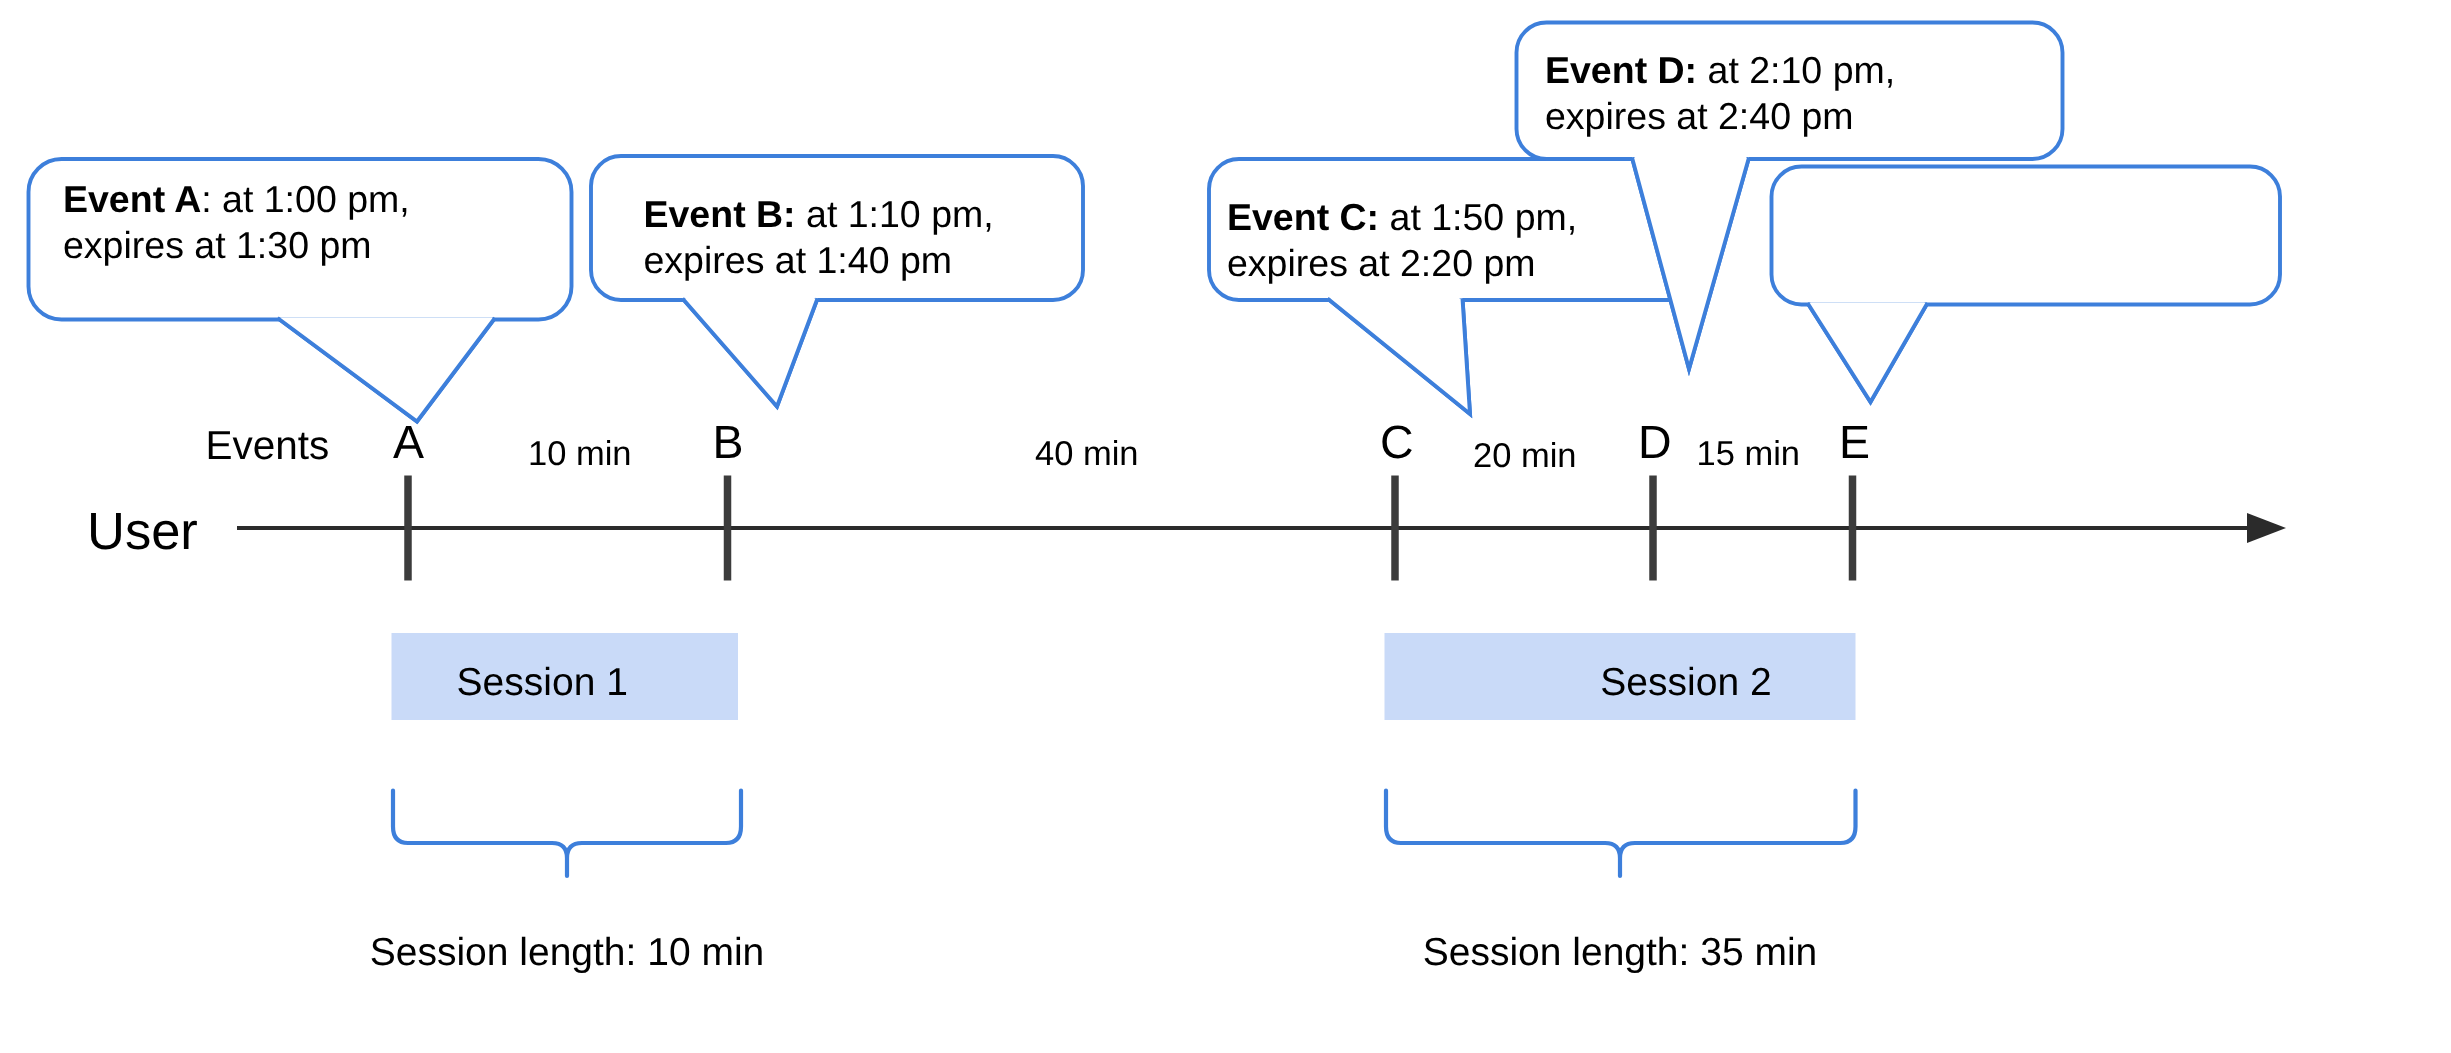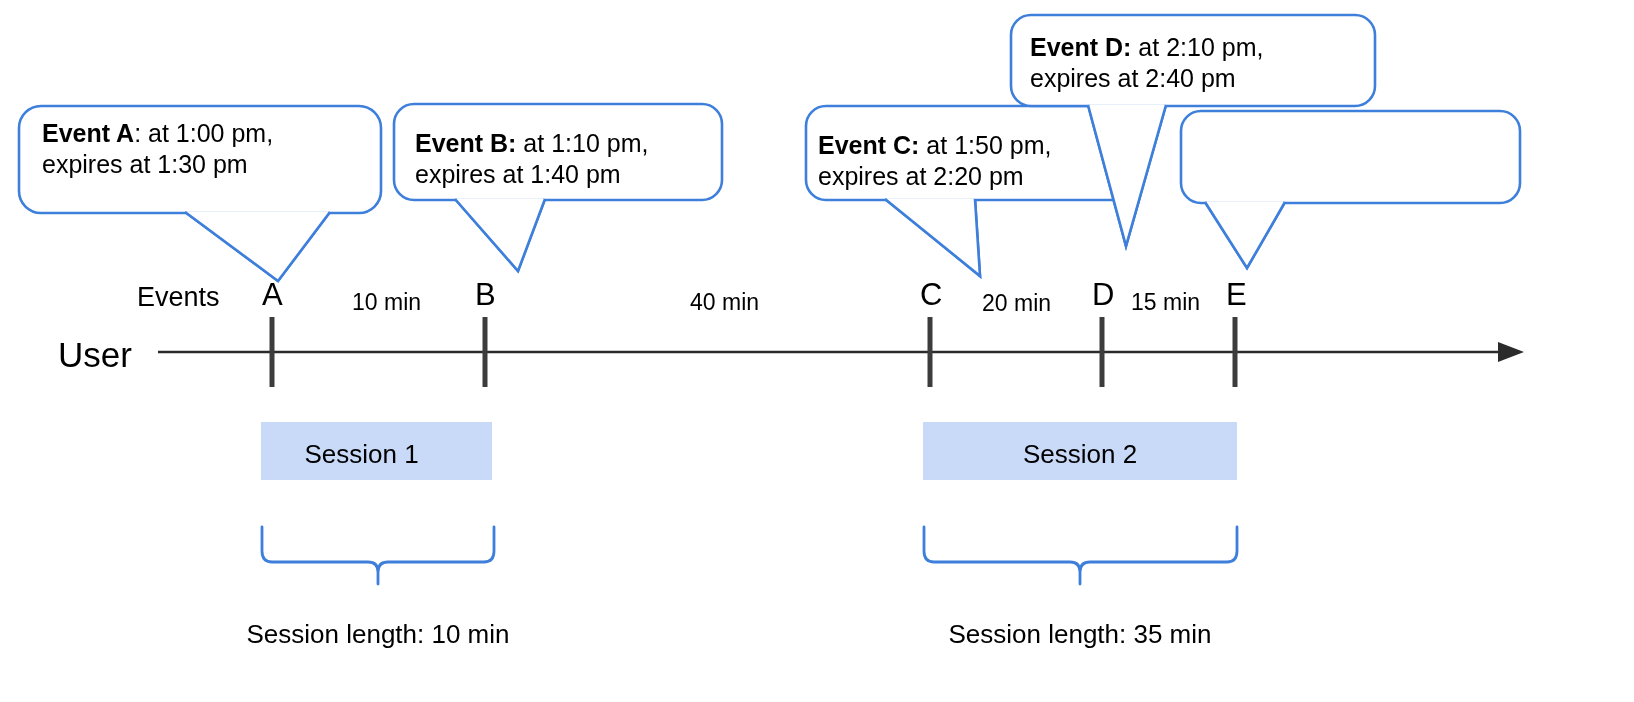--- a/index.html
+++ b/index.html
@@ -82,21 +82,21 @@
     <rect class="sess-rect" x="923" y="422" width="314" height="58"></rect>
 
     <path class="brace" d="M 262,527 L 262,551 Q 262,562 272,562 L 368,562 Q 378,562 378,572 L 378,584
              L 378,572 Q 378,562 388,562 L 484,562 Q 494,562 494,551 L 494,527"></path>
     <path class="brace" d="M 924,527 L 924,551 Q 924,562 934,562 L 1070,562 Q 1080,562 1080,572 L 1080,584
              L 1080,572 Q 1080,562 1090,562 L 1227,562 Q 1237,562 1237,551 L 1237,527"></path>
   </svg>
 
   <div class="lbl bubbletxt" style="left:42px;top:118px;width:330px;"><b>Event A</b><span>: at 1:00 pm,</span><br><span>expires at 1:30 pm</span></div>
 
-  <div class="lbl bubbletxt" style="left:415px;top:128px;width:300px;"><b>Event B:</b><span> at 1:10 pm,</span><br><span>expires at 1:40 pm</span></div>
+  <div class="lbl bubbletxt" style="left:429px;top:128px;width:300px;"><b>Event B:</b><span> at 1:10 pm,</span><br><span>expires at 1:40 pm</span></div>
 
   <div class="lbl bubbletxt" style="left:818px;top:130px;width:310px;"><b>Event C:</b><span> at 1:50 pm,</span><br><span>expires at 2:20 pm</span></div>
 
   <div class="lbl bubbletxt" style="left:1030px;top:32px;width:340px;"><b>Event D:</b><span> at 2:10 pm,</span><br><span>expires at 2:40 pm</span></div>
 
 
   <div class="lbl user-lbl" style="left:58px;top:333px;">User</div>
   <div class="lbl events-lbl" style="left:137px;top:281px;">Events</div>
 
   <div class="lbl tick-lbl" style="left:262px;top:276px;">A</div>
@@ -104,18 +104,18 @@
   <div class="lbl tick-lbl" style="left:920px;top:276px;">C</div>
   <div class="lbl tick-lbl" style="left:1092px;top:276px;">D</div>
   <div class="lbl tick-lbl" style="left:1226px;top:276px;">E</div>
 
   <div class="lbl dur-lbl" style="left:352px;top:288px;">10 min</div>
   <div class="lbl dur-lbl" style="left:690px;top:288px;">40 min</div>
   <div class="lbl dur-lbl" style="left:982px;top:289px;">20 min</div>
   <div class="lbl dur-lbl" style="left:1131px;top:288px;">15 min</div>
 
   <div class="lbl sess-lbl" style="left:261px;top:438px;width:201px;text-align:center;">Session 1</div>
-  <div class="lbl sess-lbl" style="left:923px;top:438px;width:314px;text-align:center;">Session 2</div>
+  <div class="lbl sess-lbl" style="left:923px;top:438px;width:314px;text-align:center;padding-left:44px;">Session 2</div>
 
   <div class="lbl slen-lbl" style="left:128px;top:618px;width:500px;text-align:center;">Session length: 10 min</div>
   <div class="lbl slen-lbl" style="left:830px;top:618px;width:500px;text-align:center;">Session length: 35 min</div>
 
 </div>
 
 </body></html>

